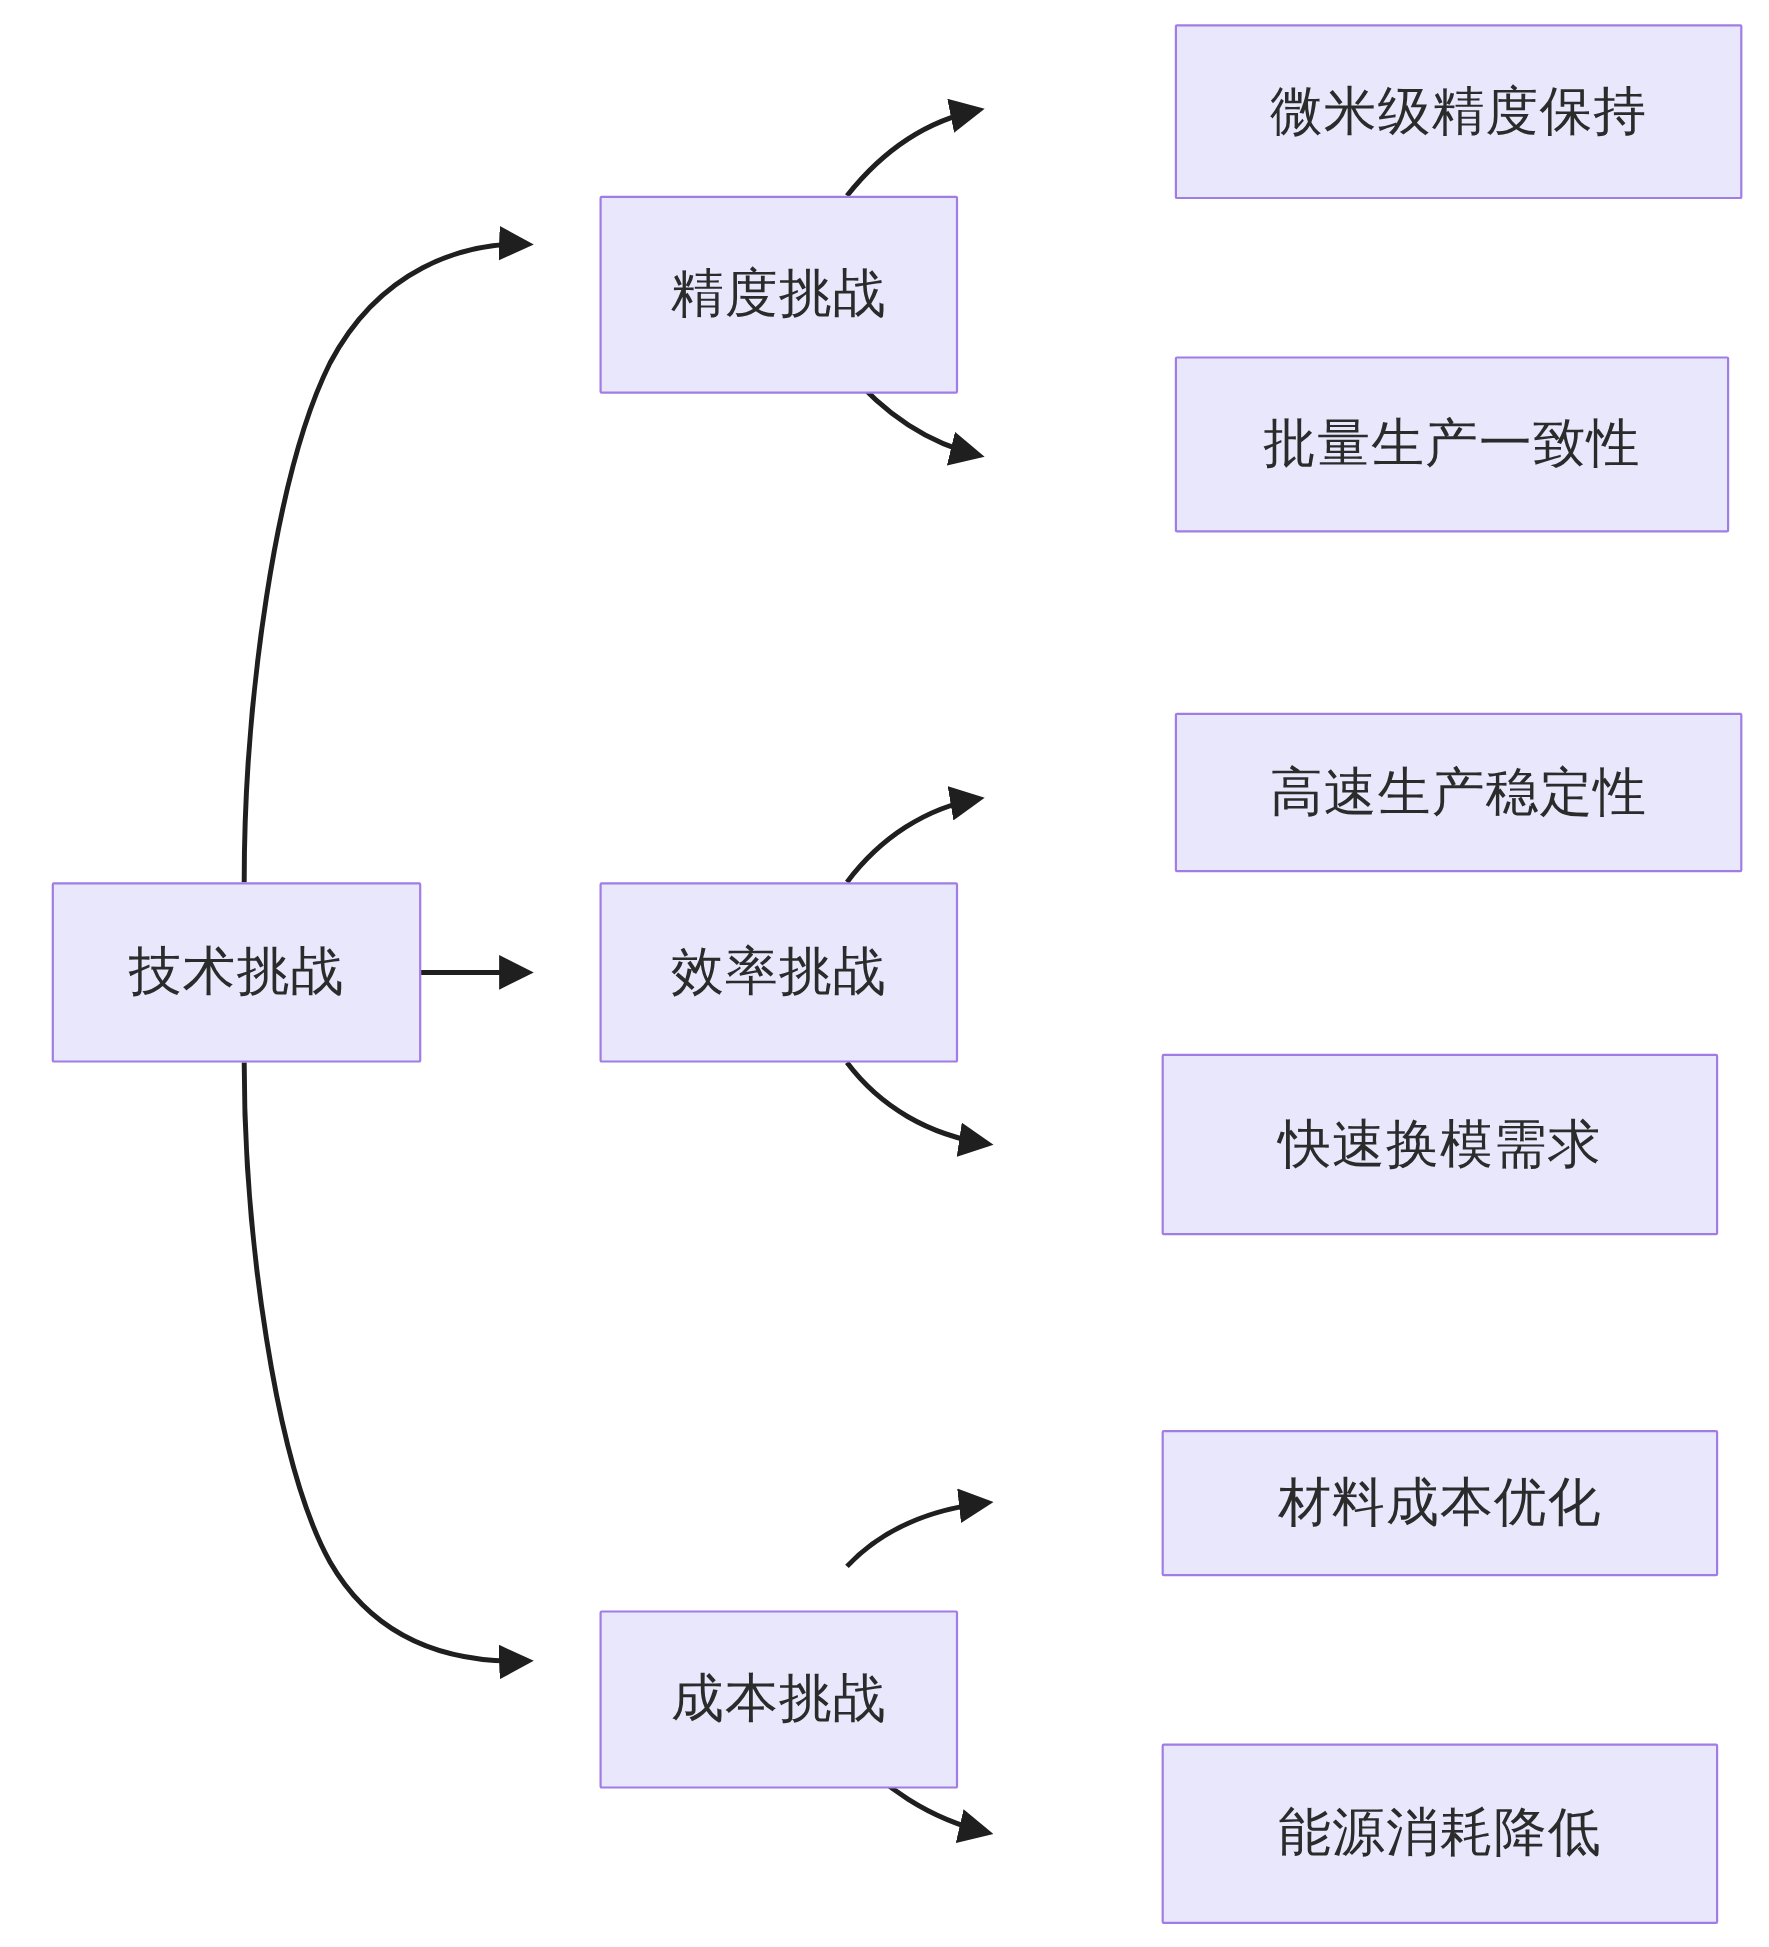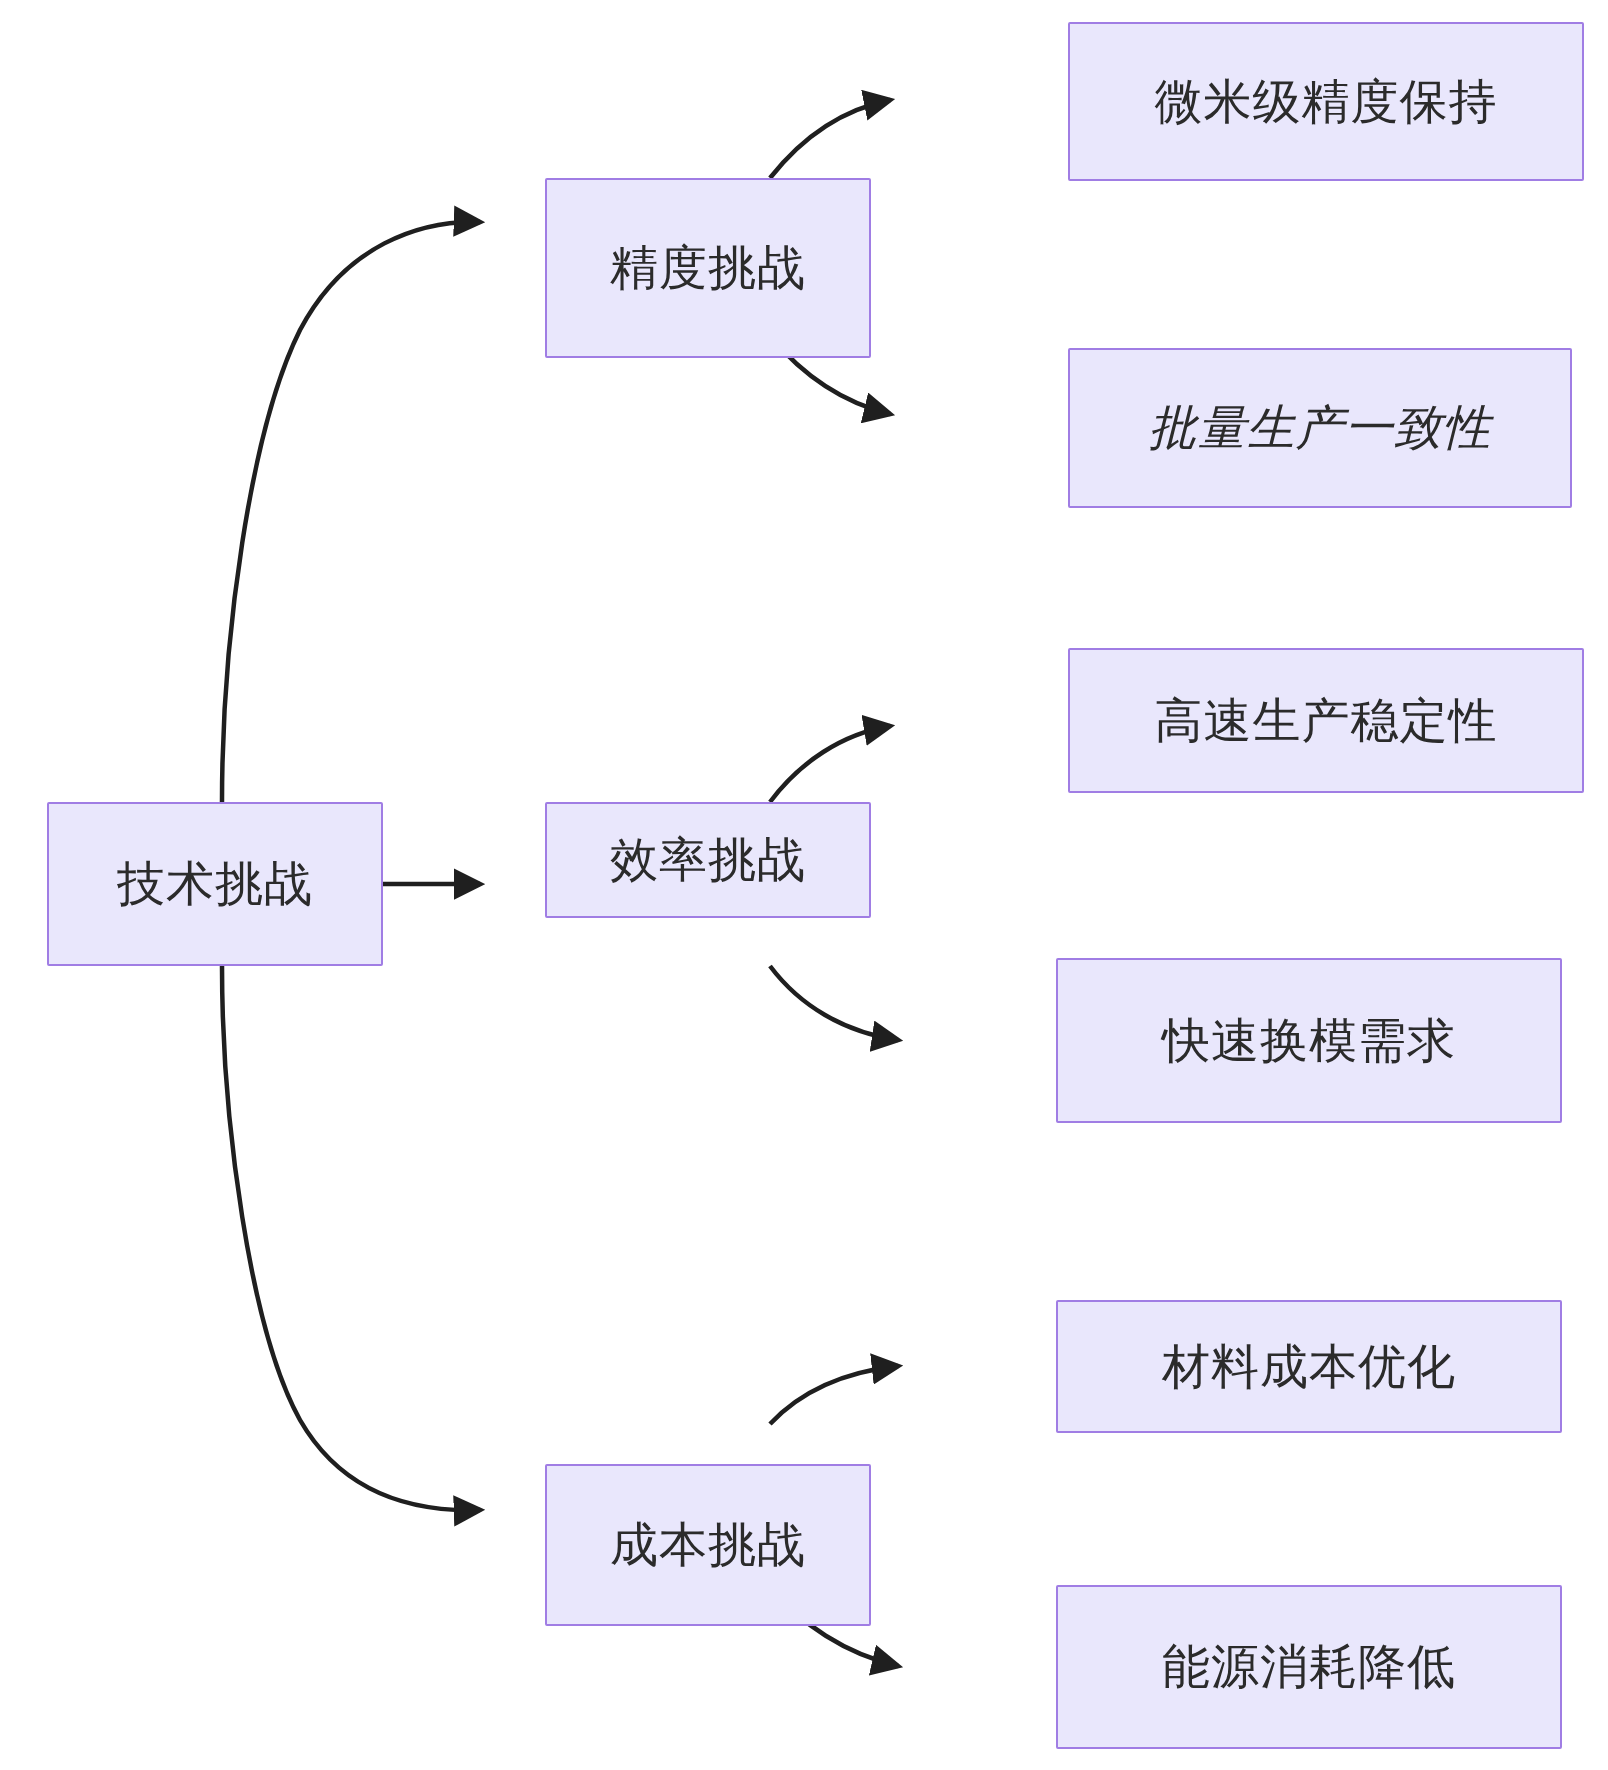--- a/index.html
+++ b/index.html
@@ -44,25 +44,25 @@
   }
   .node-label {
     display: block;
     padding: 0 8px;
     white-space: nowrap;
   }
   
   .n-root   { left: 20px;   top: 802px;  width: 336px; height: 164px; margin-left: 27px; }
   
   .n-prec   { left: 545px;  top: 178px;  width: 326px; height: 180px; }
-  .n-eff    { left: 545px;  top: 802px;  width: 326px; height: 116px; }
+  .n-eff    { left: 545px;  top: 802px;  width: 326px; height: 164px; }
   .n-cost   { left: 545px;  top: 1424px; width: 326px; height: 162px; margin-top: 40px; }
   
   .n-micron { left: 1068px; top: 22px;   width: 516px; height: 159px; }
-  .n-batch  { left: 1068px; top: 348px;  width: 504px; height: 160px; font-style: italic; }
+  .n-batch  { left: 1068px; top: 324px;  width: 504px; height: 160px; }
   .n-speed  { left: 1068px; top: 648px;  width: 516px; height: 145px; }
   .n-mold   { left: 1056px; top: 958px;  width: 506px; height: 165px; }
   .n-matcost{ left: 1056px; top: 1300px; width: 506px; height: 133px; }
   .n-energy { left: 1056px; top: 1585px; width: 506px; height: 164px; }
 </style>
 </head>
 <body>
 
 <div id="canvas">
 

